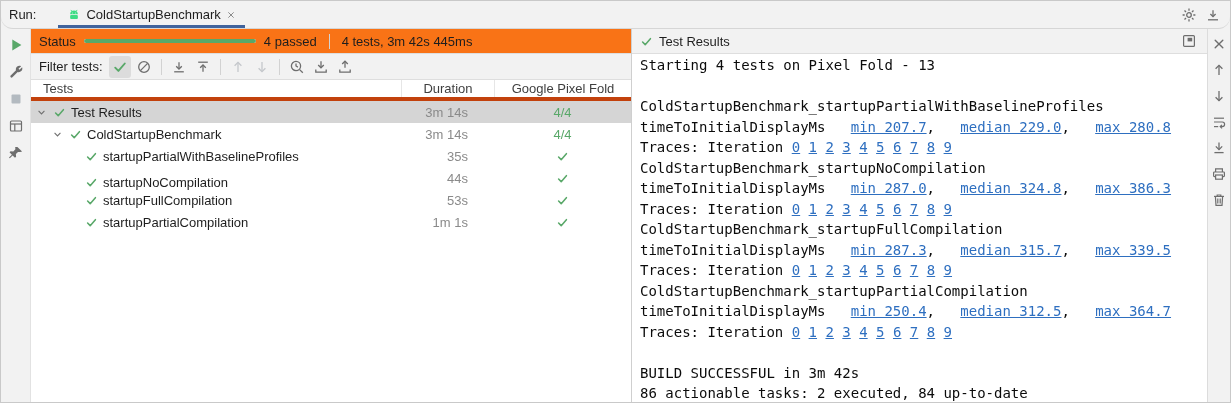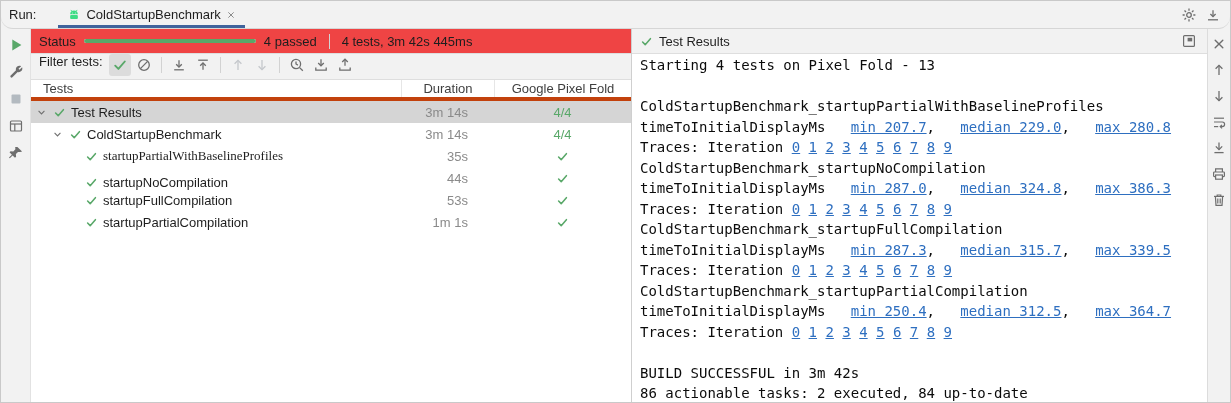--- a/index.html
+++ b/index.html
@@ -15,27 +15,27 @@
   .tab-underline{position:absolute;left:0;right:0;bottom:0;height:3px;background:var(--tab-underline,#40639C);}
   .tab-close{display:flex;align-items:center;color:#7c7c7c;cursor:pointer;}
   .tab-close svg{width:10px;height:10px;display:block;}
   .top-spacer{flex:1;}
   .window-buttons{display:flex;align-items:center;gap:4px;padding-right:6px;}
   
   .main{flex:1;display:flex;min-height:0;}
   .left-strip{flex:0 0 30px;width:30px;display:flex;flex-direction:column;align-items:center;
     padding-top:8px;gap:11px;border-right:1px solid #e2e2e2;background:#f2f2f2;}
   .left-panel{flex:0 0 601px;width:601px;display:flex;flex-direction:column;background:#fff;border-right:1px solid #cfcfcf;}
-  .status-row{flex:0 0 25px;height:25px;background:#ef4444;border-bottom:1px solid #dedede;
+  .status-row{flex:0 0 25px;height:25px;background:#f97316;border-bottom:1px solid #dedede;
     display:flex;align-items:center;padding:0 8px;gap:8px;}
   .progress-track{width:172px;height:4px;border-radius:2px;background:#d6ddd6;overflow:hidden;}
   .progress-fill{height:100%;background:var(--accent-green,#59A869);border-radius:2px;}
   .vsep{width:1px;height:15px;background:#d2d2d2;margin:0 4px;}
   .filter-row{flex:0 0 26px;height:26px;background:#f2f2f2;border-bottom:1px solid #dedede;
-    display:flex;align-items:flex-start;padding:0 8px;}
+    display:flex;align-items:center;padding:0 8px;}
   .filter-label{margin-right:6px;}
   .toolbar-h{display:flex;align-items:center;gap:2px;}
   .tb-btn{width:22px;height:22px;border-radius:3px;display:flex;align-items:center;justify-content:center;
     color:#6e6e6e;cursor:pointer;flex:0 0 auto;}
   .tb-btn.disabled{color:#c4c7cb;cursor:default;}
   .tb-btn.active{background:#dcdcdc;}
   .tb-btn svg{width:16px;height:16px;display:block;}
   .tb-sep{width:1px;height:16px;background:#d2d2d2;margin:0 4px;flex:0 0 auto;}
   .left-strip .tb-btn,.right-strip .tb-btn{height:16px;width:20px;border-radius:3px;}
   
@@ -261,21 +261,21 @@
                 <svg viewBox="0 0 16 16">
                   <path d="M3.2 8.7l3.2 3.2 6.4-7.4" fill="none" stroke="#59A869" stroke-width="1.9" stroke-linecap="round" stroke-linejoin="round"></path>
                 </svg>
               </span>
               <span class="row-label">ColdStartupBenchmark</span>
             </div>
             <div class="cell-duration">3m 14s</div>
             <div class="cell-device">4/4</div>
           </div>
           <div class="tree-row">
-            <div class="cell-tests" style="padding-left: 34px; font-family: Liberation Serif, serif;">
+            <div class="cell-tests" style="padding-left: 34px;">
               <span class="chevron spacer"></span>
               <span class="row-check">
                 <svg viewBox="0 0 16 16">
                   <path d="M3.2 8.7l3.2 3.2 6.4-7.4" fill="none" stroke="#59A869" stroke-width="1.9" stroke-linecap="round" stroke-linejoin="round"></path>
                 </svg>
               </span>
               <span class="row-label">startupPartialWithBaselineProfiles</span>
             </div>
             <div class="cell-duration">35s</div>
             <div class="cell-device">

